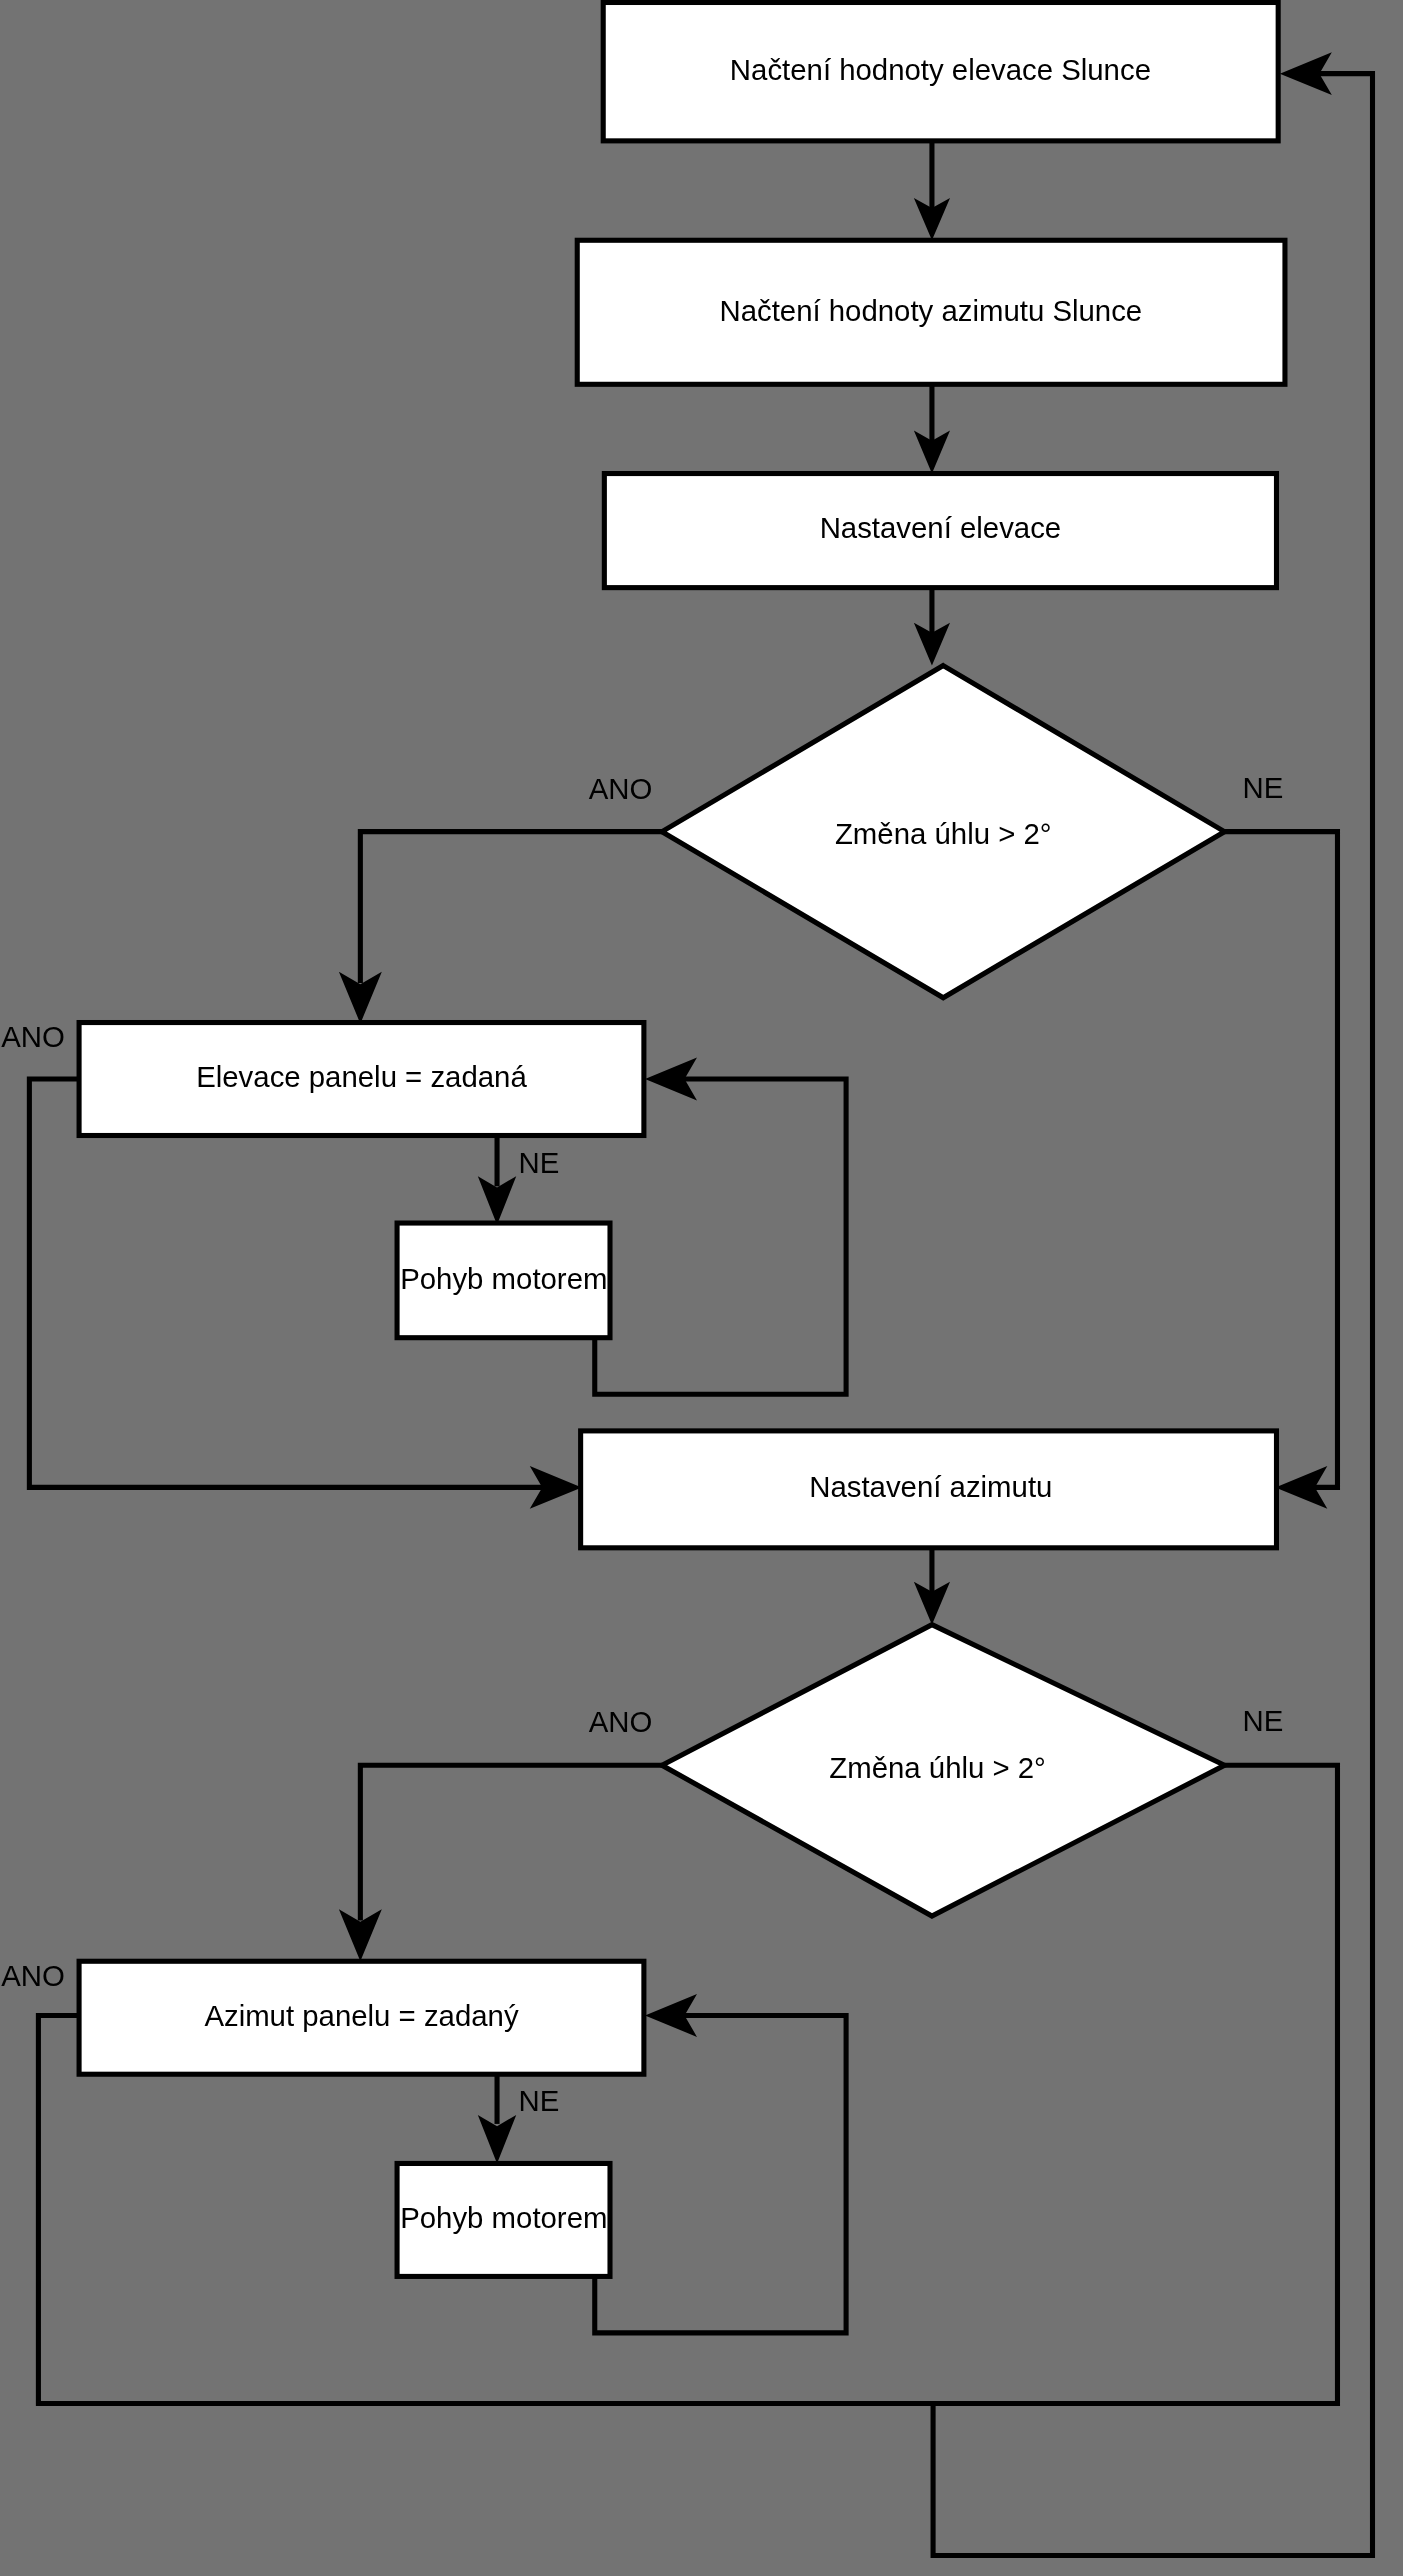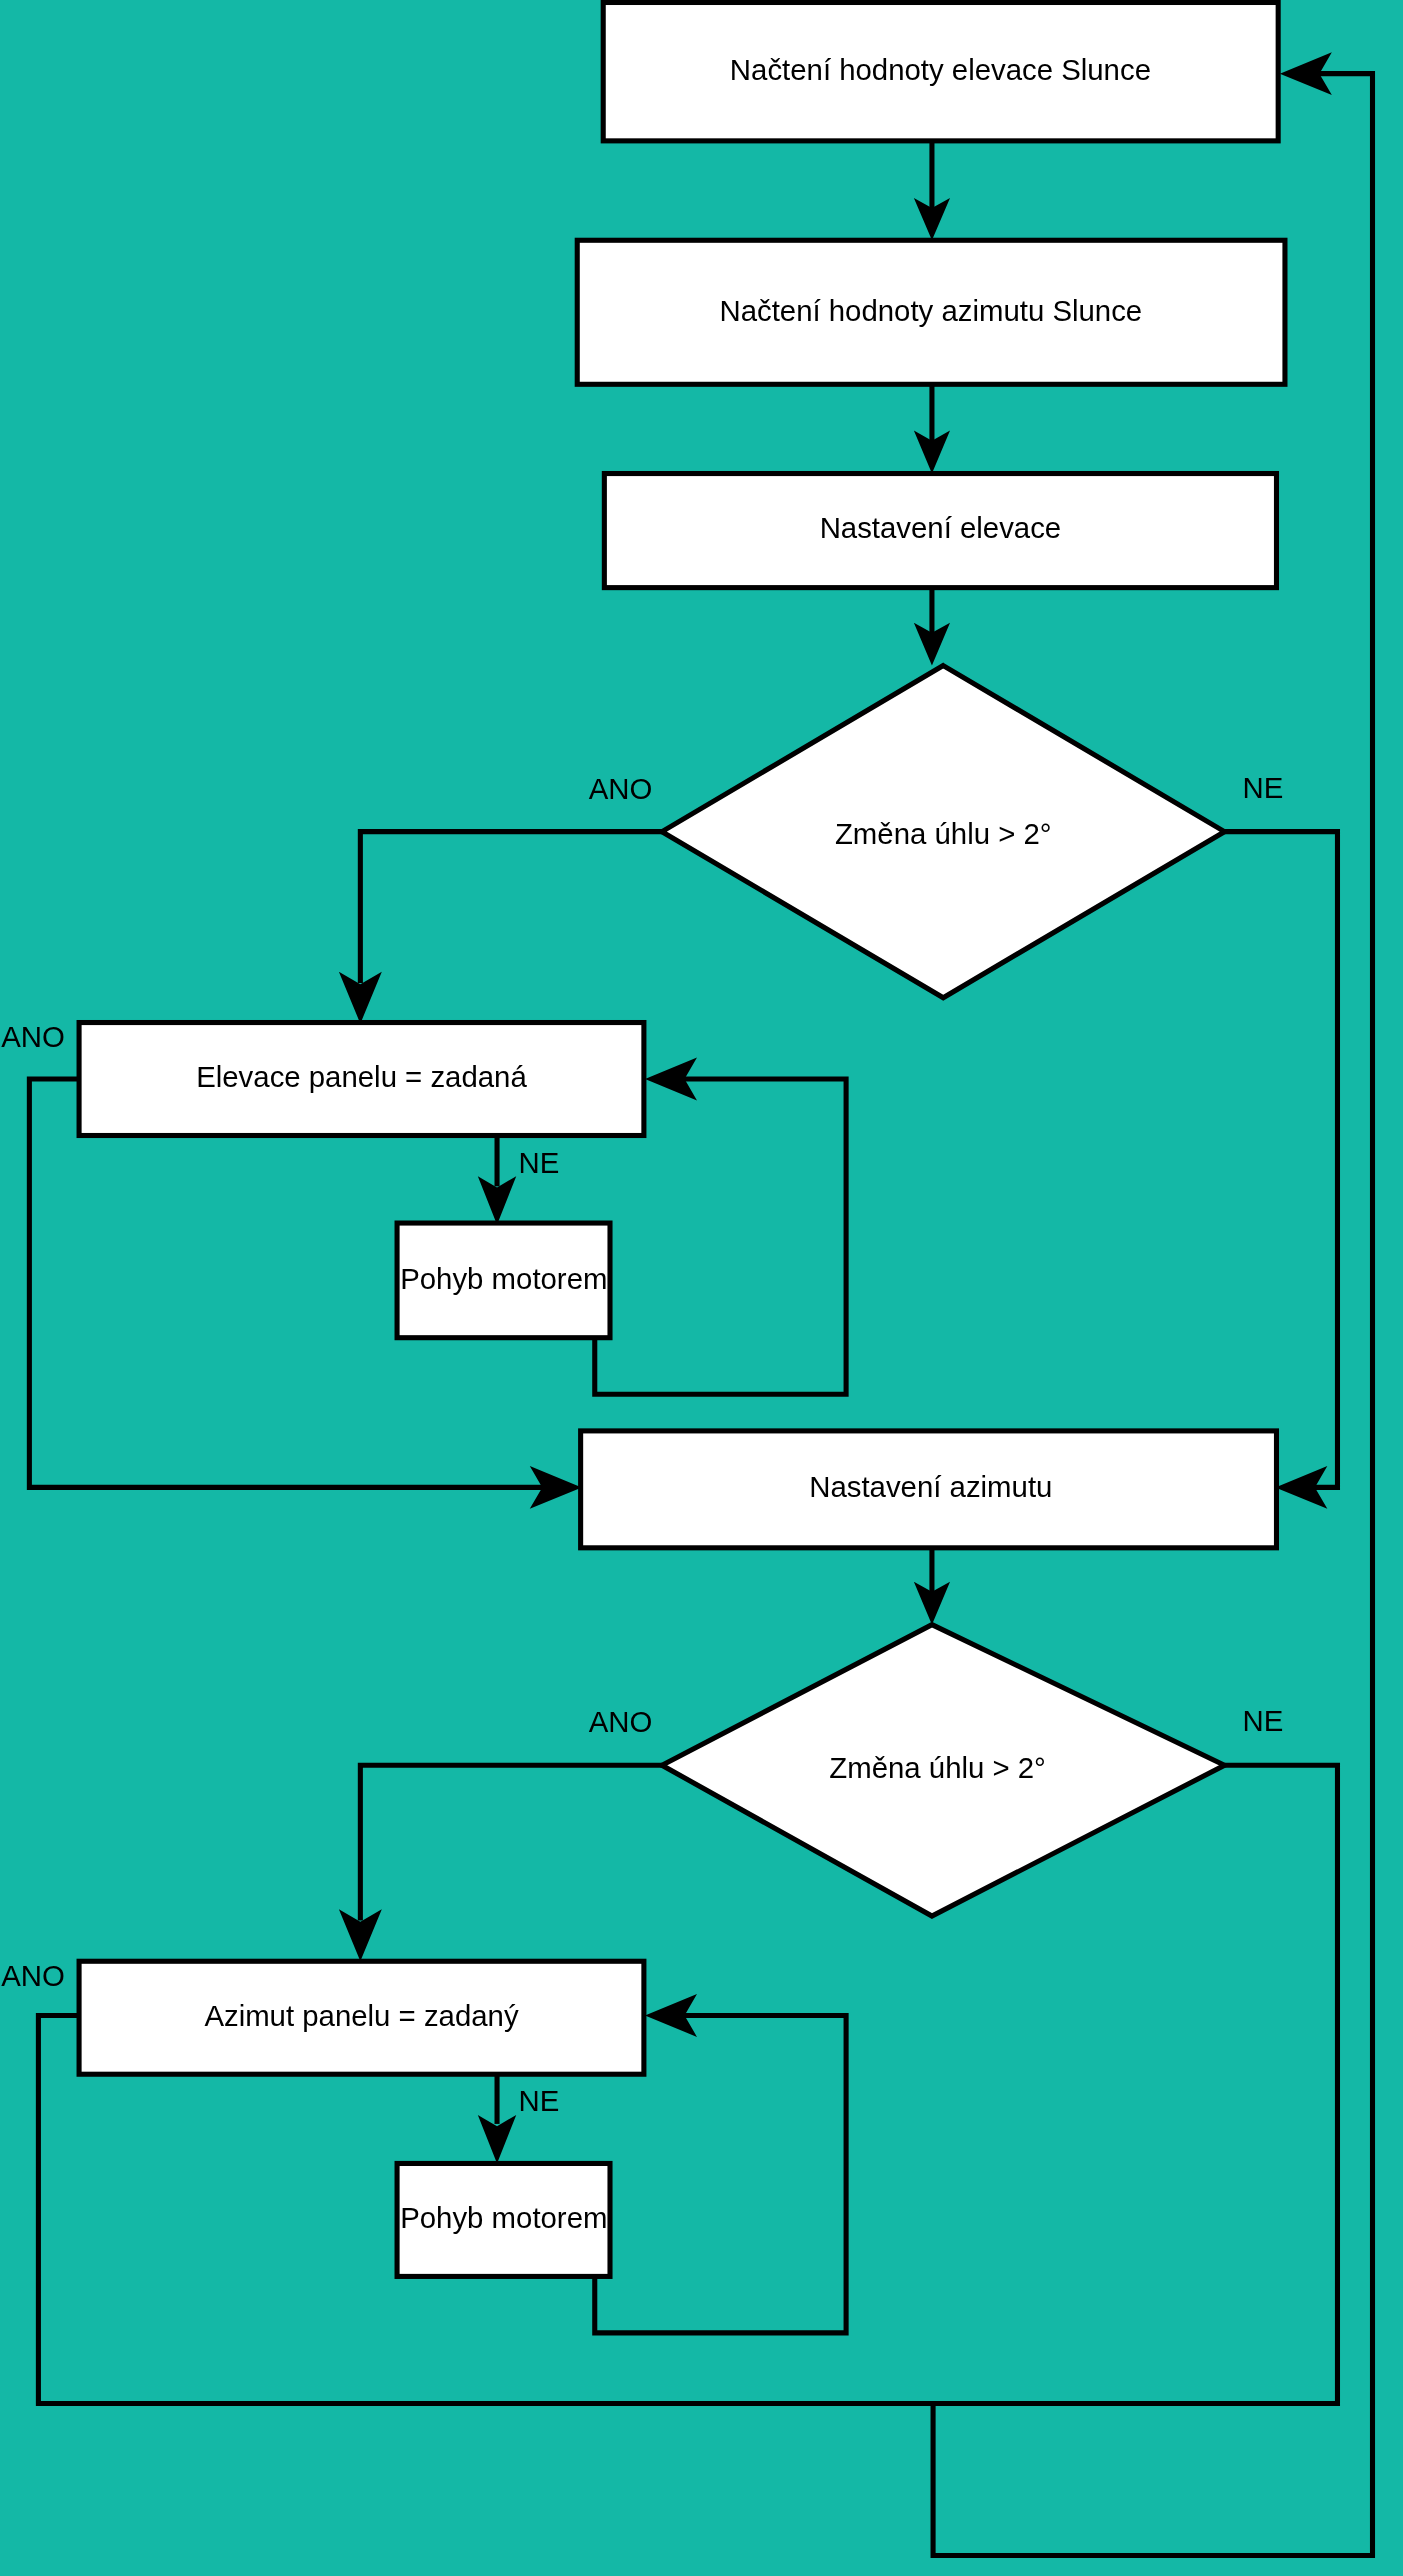--- a/index.html
+++ b/index.html
@@ -7,21 +7,21 @@
     padding: 0;
     background: #ffffff;
   }
   body {
     font-family: "Liberation Sans", sans-serif;
   }
   #flowchart-root {
     width: 1403px;
     height: 2576px;
     position: relative;
-    background: #14b8a6;
+    background: #737373;
     overflow: hidden;
   }
   svg.chart-canvas {
     display: block;
     width: 1403px;
     height: 2576px;
   }
   .node-box {
     fill: #ffffff;
     stroke: #000000;

